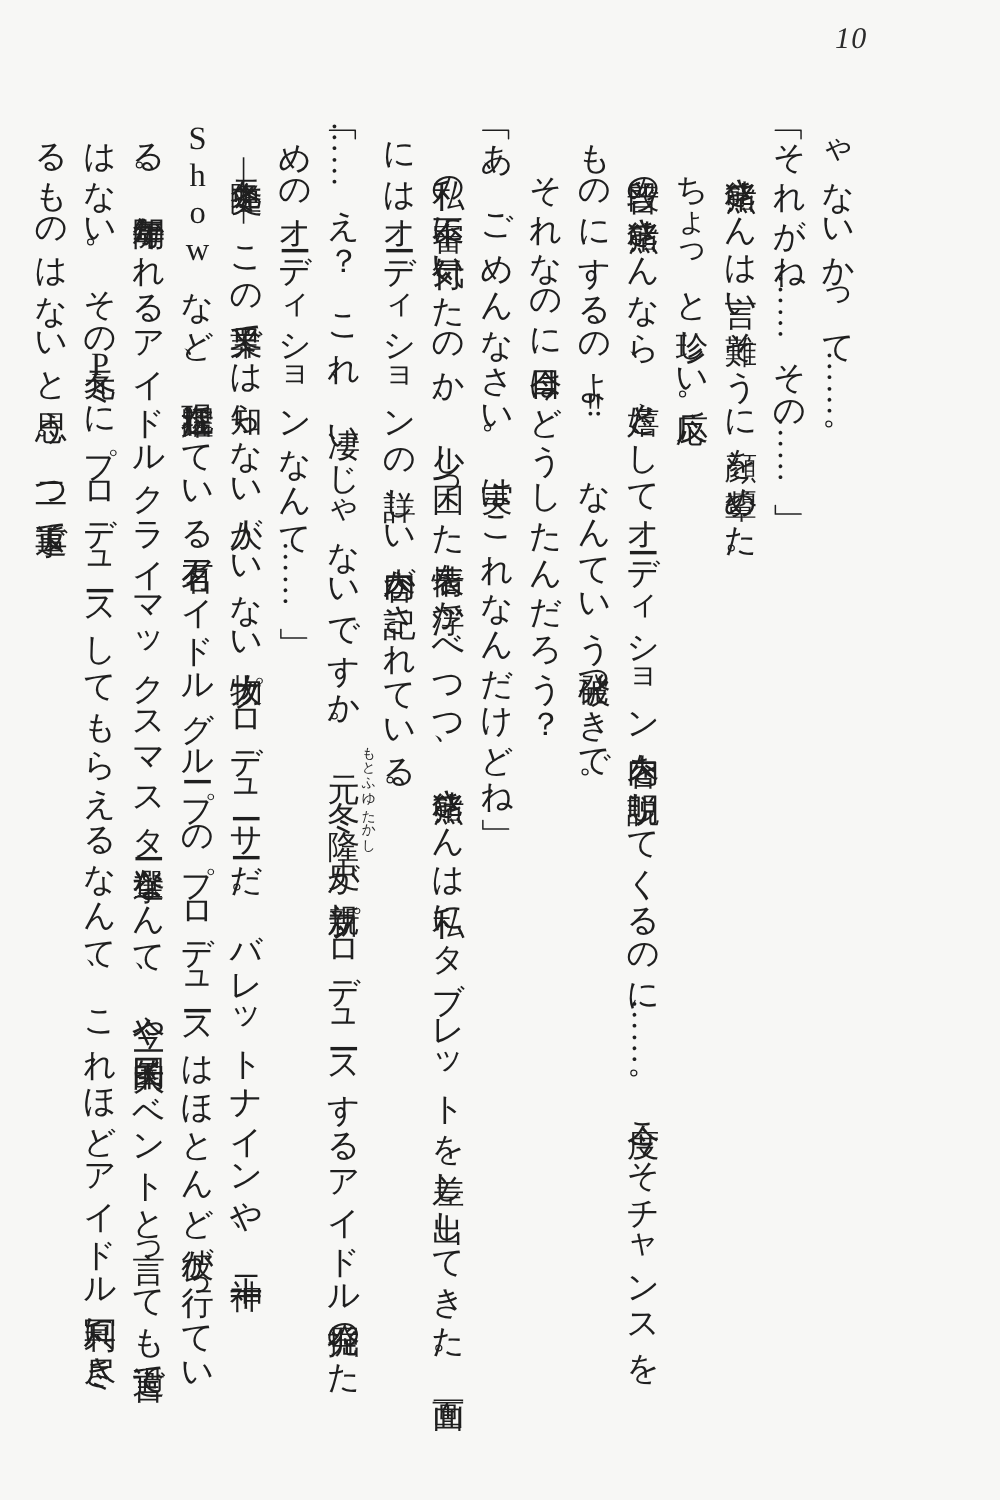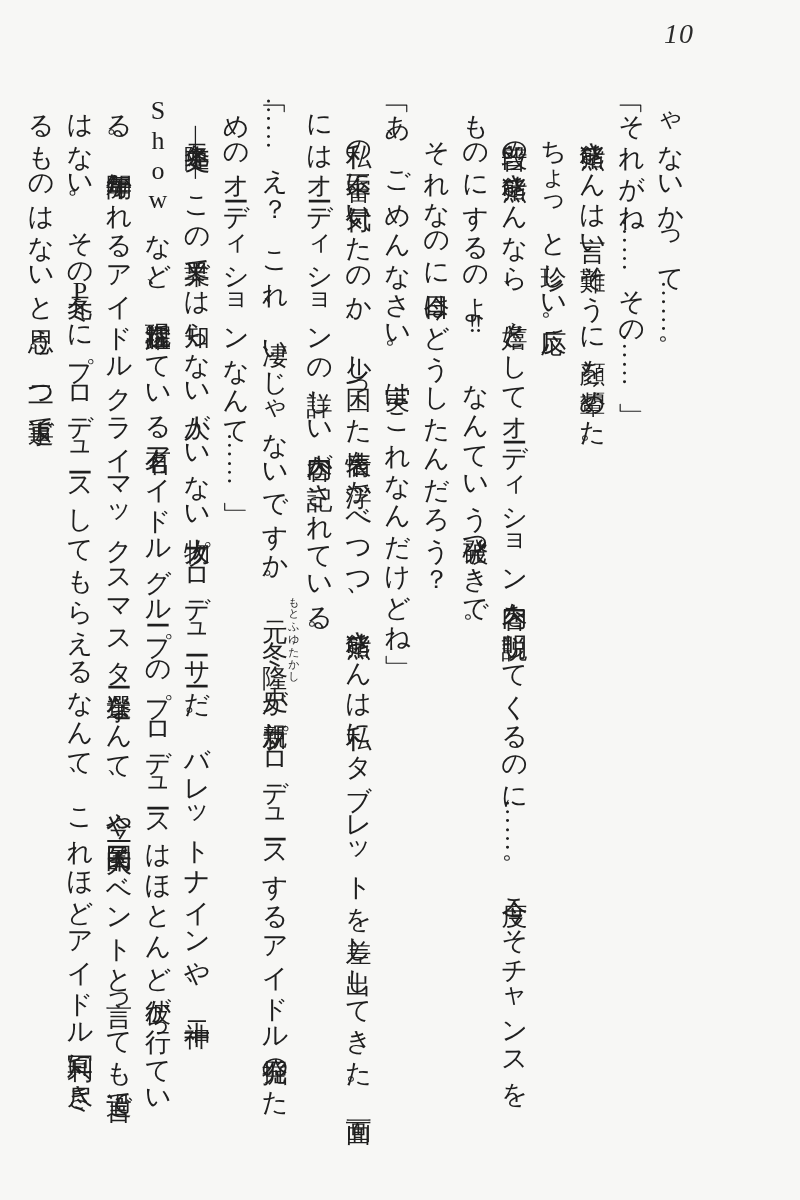--- a/index.html
+++ b/index.html
@@ -14,21 +14,21 @@
     margin: 0 auto;
     background: #f7f7f5;
     overflow: hidden;
     font-family: "Liberation Serif", "DejaVu Serif", serif;
     color: #1f1f1f;
   }
   .page-number {
     position: absolute;
     top: 18px;
     right: 106px;
-    font-size: 28px;
+    font-size: 24px;
     font-style: italic;
     color: #2b2b2b;
     letter-spacing: 1px;
   }
   .text-body {
     position: absolute;
     top: 96px;
     right: 110px;
     height: 1022px;
     writing-mode: vertical-rl;

